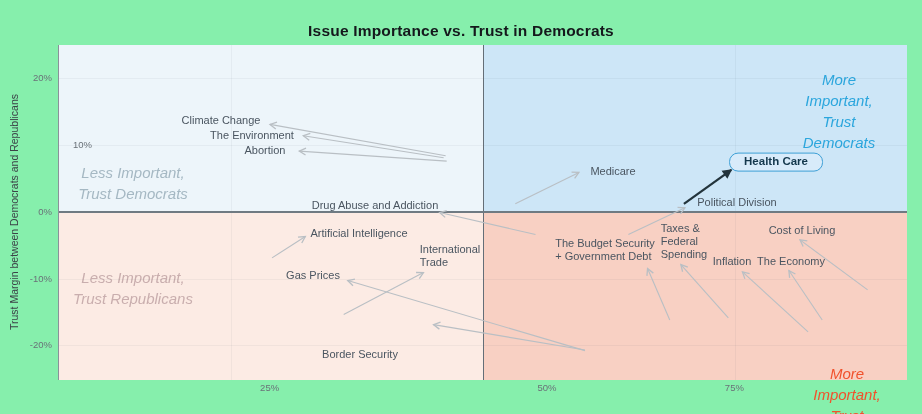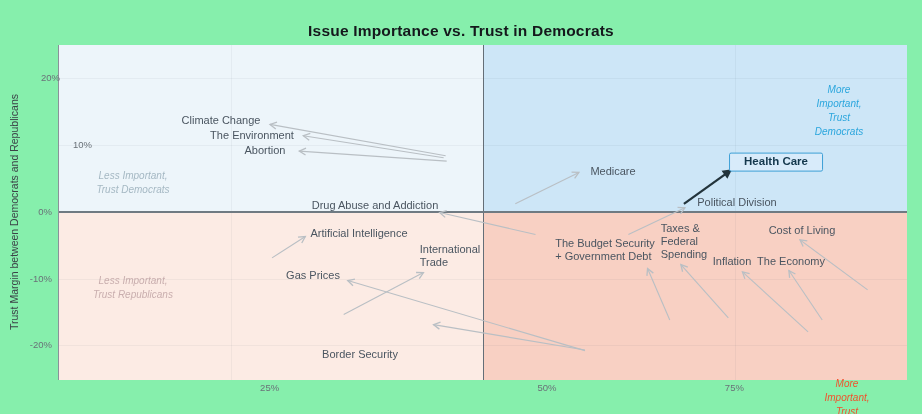--- a/index.html
+++ b/index.html
@@ -12,36 +12,36 @@
   .xlabel{position:absolute;left:0;top:390px;width:100%;text-align:center;
           font-size:10.5px;color:#3c4348;}
   .plot{position:absolute;left:58px;top:45px;width:848px;height:335px;
         border-left:1.5px solid #8a9299;border-bottom:1.5px solid #8a9299;box-sizing:border-box;}
   .quad{position:absolute;}
   .q-tl{left:0;top:0;width:424px;height:167px;}
   .q-tr{left:424px;top:0;width:424px;height:167px;}
   .q-bl{left:0;top:167px;width:424px;height:168px;}
   .q-br{left:424px;top:167px;width:424px;height:168px;}
   .quad-label{position:absolute;transform:translate(-50%,-50%);white-space:pre-line;
-              font-size:10px;font-style:italic;font-weight:500;text-align:center;line-height:1.4;}
+              font-size:15px;font-style:italic;font-weight:500;text-align:center;line-height:1.4;}
   .ql-tl{left:74px;top:138px;}
   .ql-tr{left:356px;top:66px;}
   .ql-bl{left:74px;top:76px;}
   .ql-br{left:364px;top:193px;}
   .divider-v{position:absolute;left:423.5px;top:0;width:1.5px;height:335px;background:#646e77;}
   .divider-h{position:absolute;left:0;top:165.8px;width:848px;height:1.8px;background:#6f7a82;}
   .gl{position:absolute;background:rgba(60,80,100,0.06);}
   .tick{position:absolute;font-size:9.5px;color:#6a7178;}
   .xtick{transform:translateX(-50%);top:382px;}
   .ytick{width:52px;text-align:right;left:0;}
   .issue{position:absolute;transform:translate(-50%,-50%);white-space:pre-line;
          font-size:11px;line-height:1.2;color:#4a5560;text-align:center;}
   .issue.left{text-align:left;}
   .issue.highlight{font-weight:bold;font-size:11.5px;color:#14384d;background:#d8ebfa;
-                   border:1.6px solid #3d9fd6;border-radius:2px;padding:1px 14px 2px;}
+                   border:1.6px solid #3d9fd6;border-radius:9px;padding:1px 14px 2px;}
   #arrows{position:absolute;left:0;top:0;pointer-events:none;}
 </style>
 </head>
 <body>
 
 <div class="stage">
   <div class="title">Issue Importance vs. Trust in Democrats</div>
   <div class="ylabel">Trust Margin between Democrats and Republicans</div>
 
   <div class="plot">
@@ -123,19 +123,19 @@
       <div class="issue" style="left: 732px; top: 262px;">Inflation</div>
       <div class="issue" style="left: 791px; top: 262px;">The Economy</div>
       <div class="issue" style="left: 802px; top: 231px;">Cost of Living</div>
     </div>
   <div id="xticks">
       <div class="tick xtick" style="left: 229.619px; margin-left: 40px;">25%</div>
       <div class="tick xtick" style="left: 499px; margin-left: 48px;">50%</div>
       <div class="tick xtick" style="left: 734.381px;">75%</div>
     </div>
   <div id="yticks">
-      <div class="tick ytick" style="top: 72.3665px; margin-left: 8px;">20%</div>
+      <div class="tick ytick" style="top: 72.3665px;">20%</div>
       <div class="tick ytick" style="top: 139.1px; padding-left: 40px;">10%</div>
       <div class="tick ytick" style="top: 205.833px;">0%</div>
       <div class="tick ytick" style="top: 272.566px;">-10%</div>
       <div class="tick ytick" style="top: 339.299px;">-20%</div>
     </div>
 </div>
 
 </body></html>

